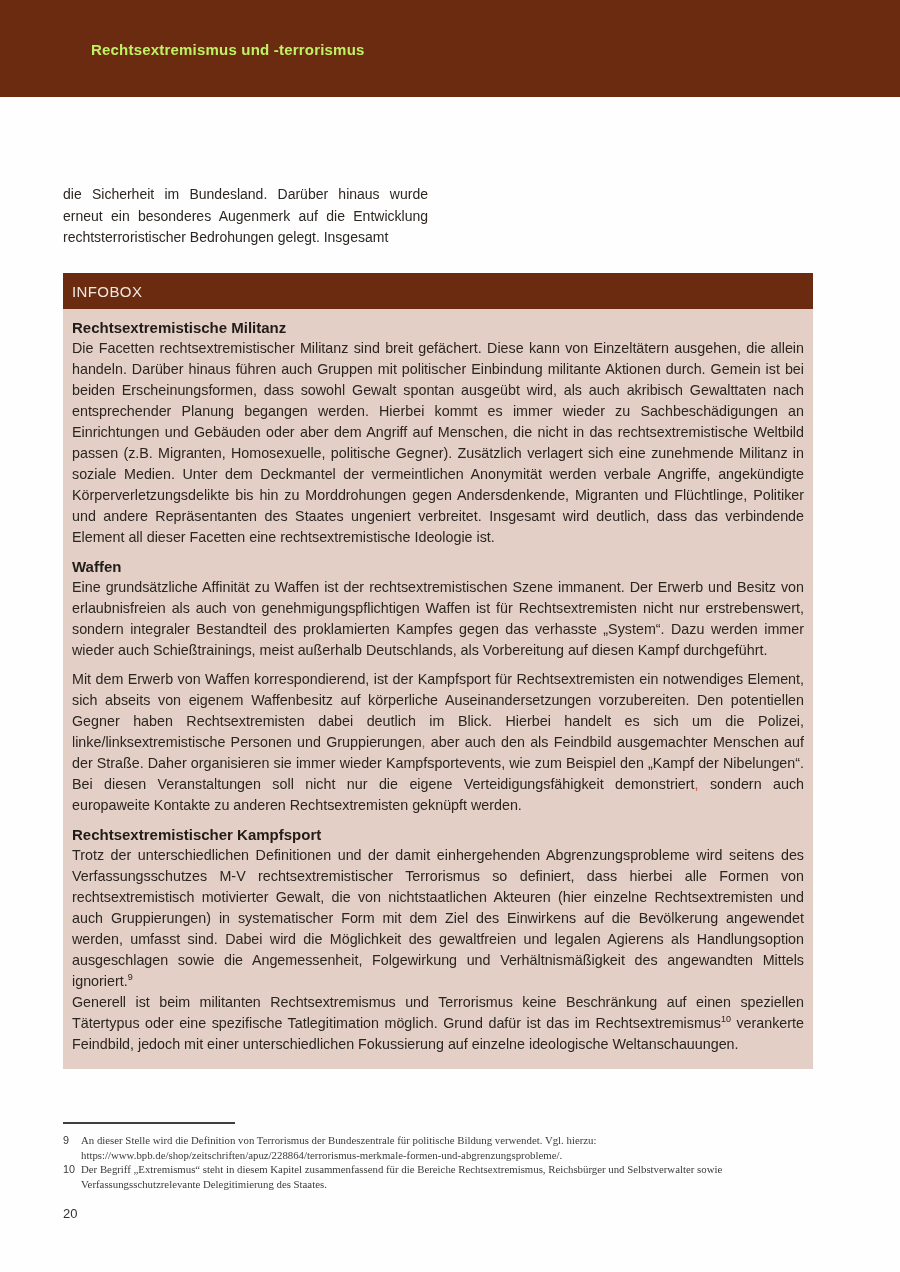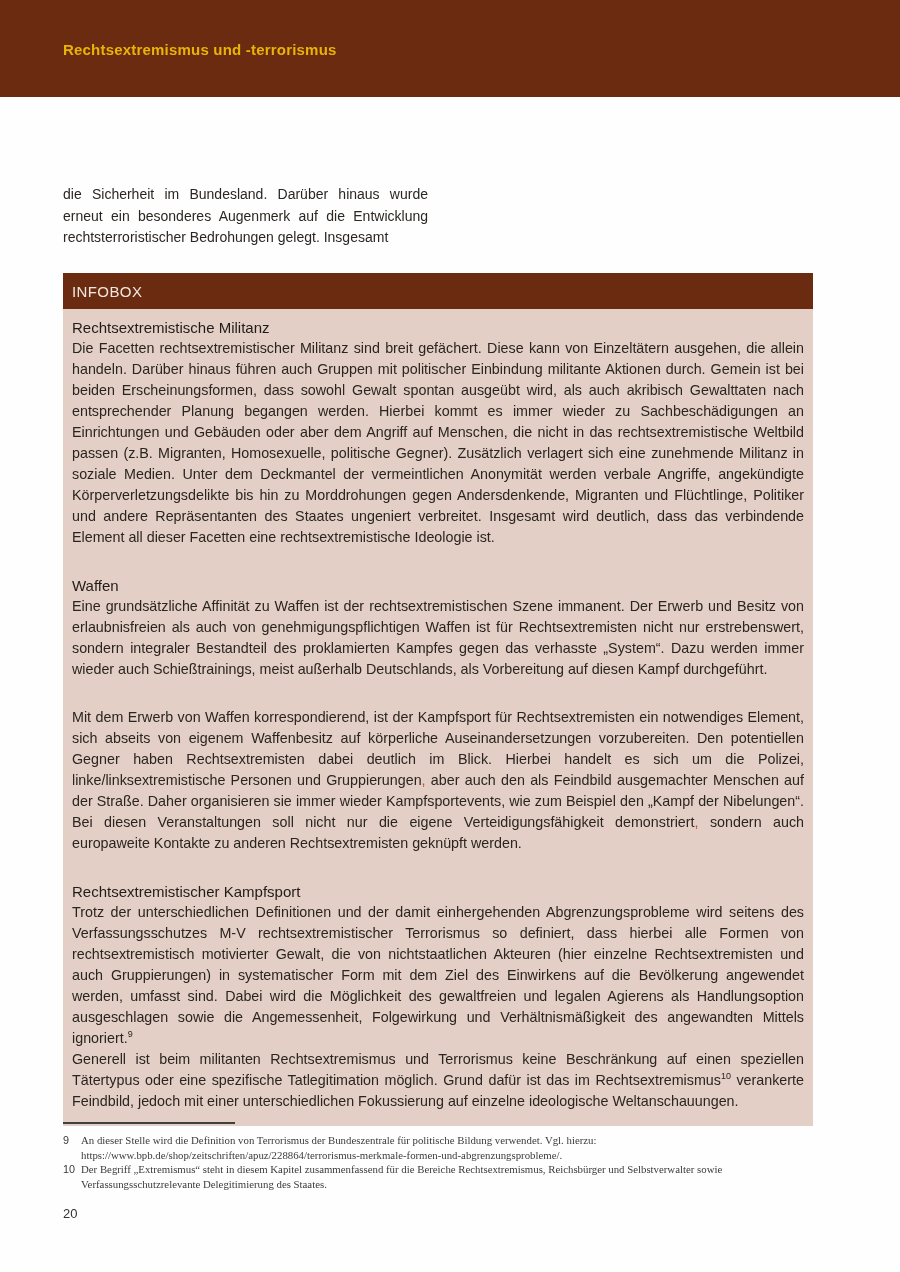--- a/index.html
+++ b/index.html
@@ -58,24 +58,24 @@
   }
   .infobox-body {
     background:#e3cfc5;
     padding:8px 9px 14px 9px;
     box-sizing:border-box;
     min-height:735px;
     font-size:14.3px; line-height:21px;
     text-align:justify;
     color:#2a2520;
   }
-  .ib-section + .ib-section { margin-top:27px; }
+  .ib-section + .ib-section { margin-top:8px; }
   .ib-heading {
     margin:0;
-    font-size:15px; font-weight:normal;
+    font-size:15px; font-weight:bold;
     color:#211c18;
     text-align:left;
   }
   .ib-section p { margin:0; }
   .infobox-body sup {
     font-size:9px; line-height:0; vertical-align:super;
   }
 
   
   .footnotes {
@@ -99,21 +99,21 @@
     position:absolute; left:63px; top:1206px;
     font-size:13px; color:#35322f;
   }
 </style>
 </head>
 <body>
 
 <div class="page">
 
   <header class="header-bar" style="background: rgb(107, 43, 17);">
-    <h1 class="header-title" style="color: #eab308;">Rechtsextremismus und -terrorismus</h1>
+    <h1 class="header-title" style="color: #bef264; margin-left: 28px;">Rechtsextremismus und -terrorismus</h1>
   </header>
 
   <section class="intro">
     <div class="intro-col">die Sicherheit im Bundesland. Darüber hinaus wurde erneut ein besonderes Augenmerk auf die Entwicklung rechtsterroristischer Bedrohungen gelegt. Insgesamt</div>
   </section>
 
   <section class="infobox">
     <div class="infobox-bar" style="background: rgb(107, 43, 17);">
       <span class="infobox-label" style="color: rgb(242, 232, 223);">INFOBOX</span>
     </div>

